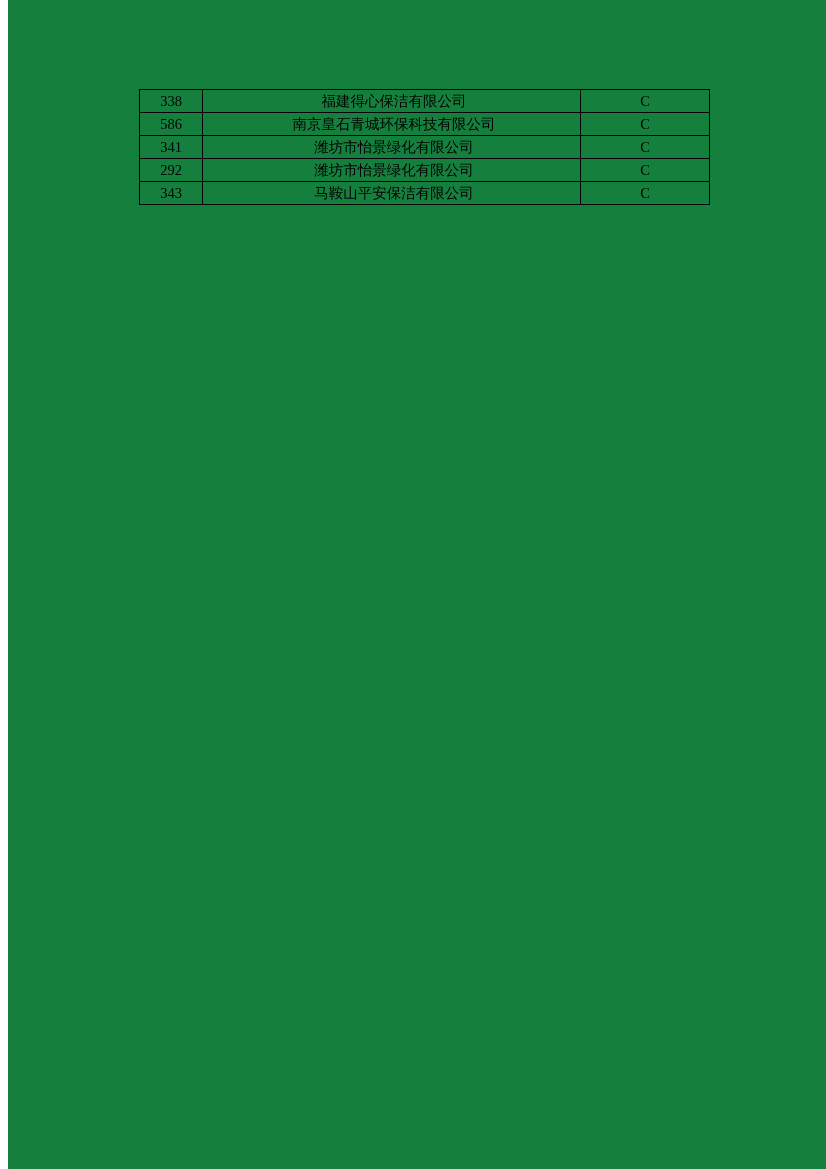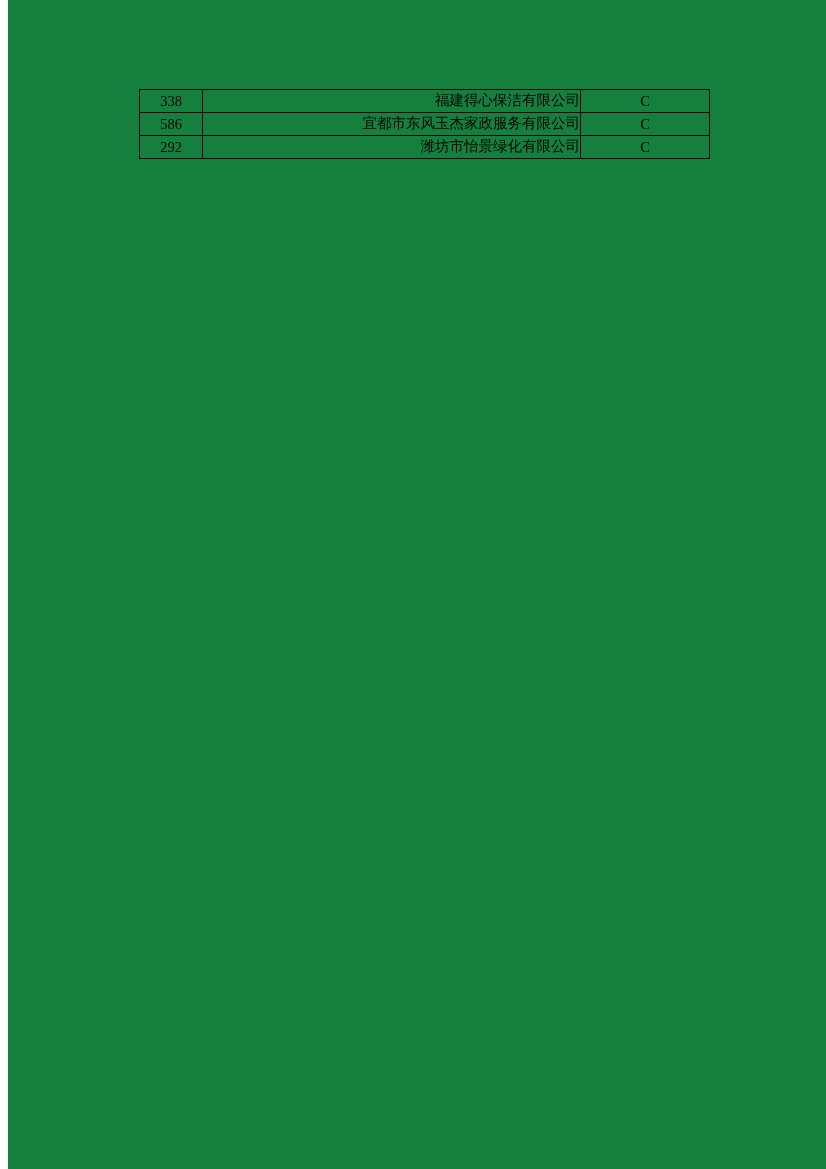--- a/index.html
+++ b/index.html
@@ -40,23 +40,23 @@
     line-height: 22px;
     vertical-align: middle;
   }
   .col-index {
     width: 62px;
     text-align: center;
     font-family: "Liberation Serif", "DejaVu Serif", serif;
   }
   .col-name {
     width: 372px;
-    text-align: right;
+    text-align: center;
     padding-left: 5px !important;
-    font-family: Liberation Mono, monospace;
+    font-family: Liberation Sans, sans-serif;
     font-size: 14px;
   }
   .col-grade {
     width: 128px;
     text-align: center;
     font-family: "Liberation Serif", "DejaVu Serif", serif;
   }
 </style>
 </head>
 <body>
@@ -64,23 +64,33 @@
 <div class="page">
   <table class="doc-table">
     <tbody>
       <tr>
         <td class="col-index">338</td>
         <td class="col-name">福建得心保洁有限公司</td>
         <td class="col-grade">C</td>
       </tr>
       <tr>
         <td class="col-index">586</td>
-        <td class="col-name">宜都市东风玉杰家政服务有限公司</td>
+        <td class="col-name">南京皇石青城环保科技有限公司</td>
+        <td class="col-grade">C</td>
+      </tr>
+      <tr>
+        <td class="col-index">341</td>
+        <td class="col-name">潍坊市怡景绿化有限公司</td>
         <td class="col-grade">C</td>
       </tr>
       <tr>
         <td class="col-index">292</td>
         <td class="col-name">潍坊市怡景绿化有限公司</td>
         <td class="col-grade">C</td>
       </tr>
+      <tr>
+        <td class="col-index">343</td>
+        <td class="col-name">马鞍山平安保洁有限公司</td>
+        <td class="col-grade">C</td>
+      </tr>
     </tbody>
   </table>
 </div>
 
 </body></html>

